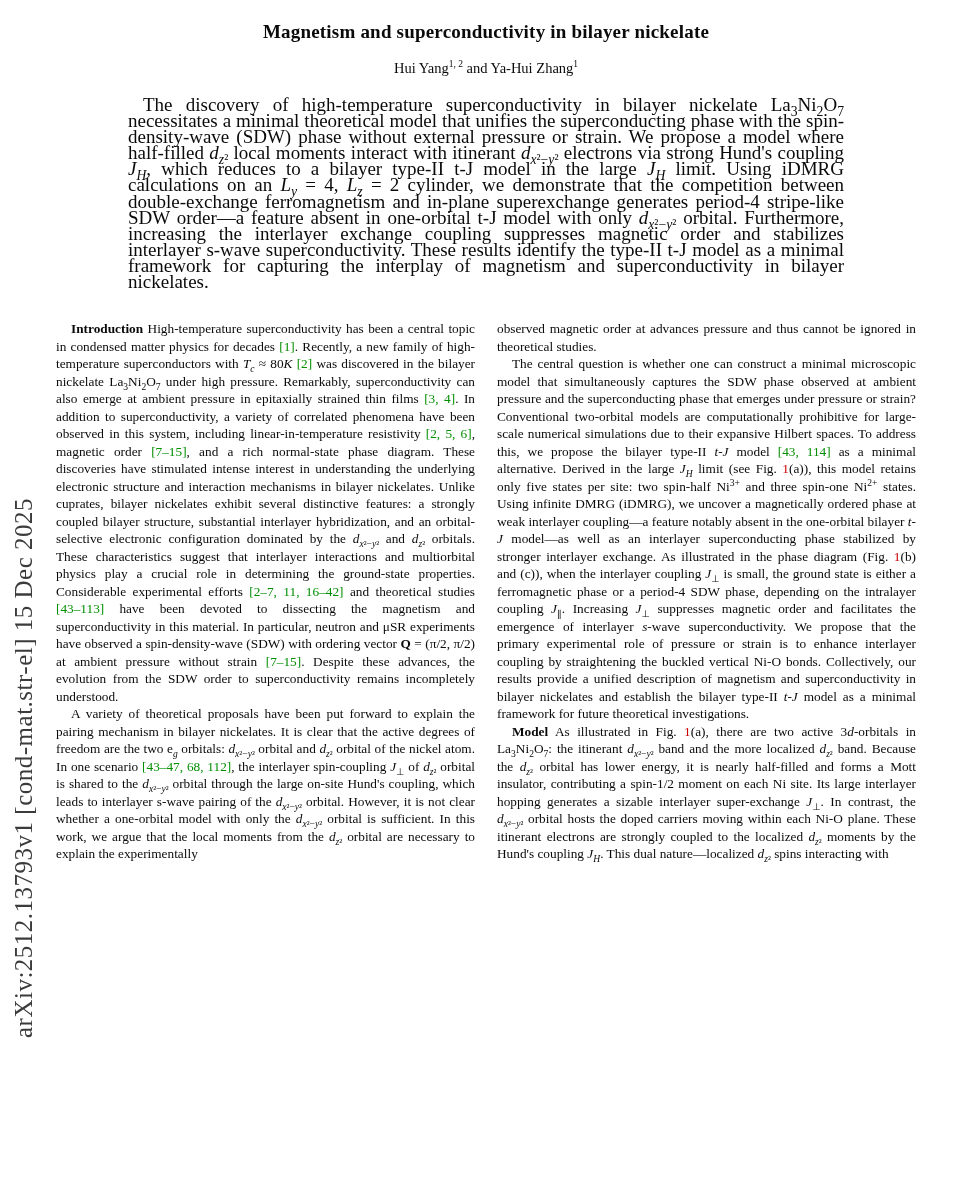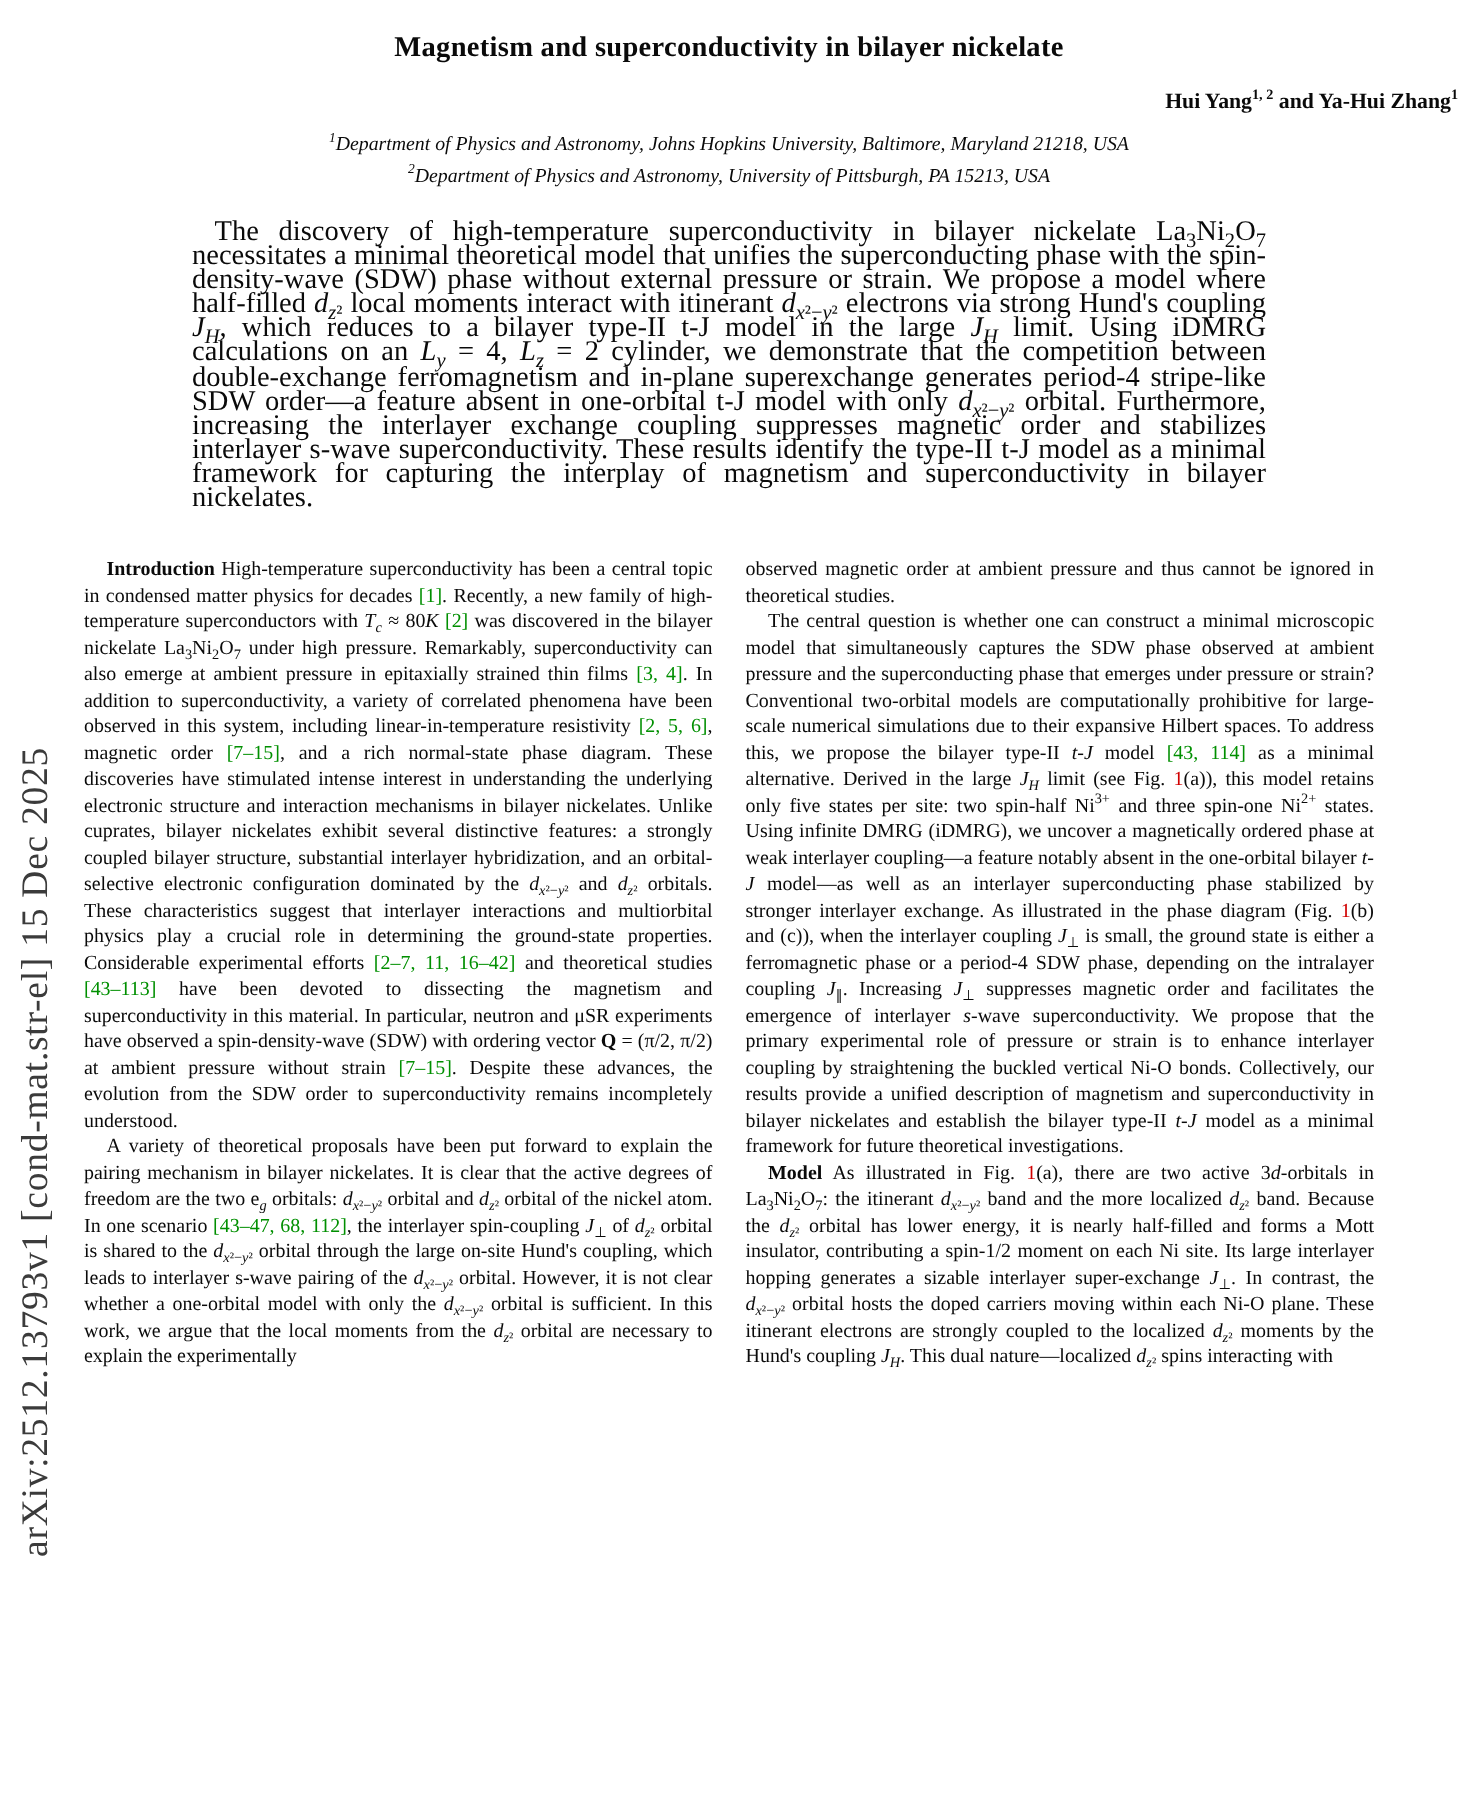--- a/index.html
+++ b/index.html
@@ -1,20 +1,20 @@
 <!DOCTYPE html>
 <html><head>
 <meta charset="utf-8">
 <style>
   html,body{margin:0;padding:0;background:#ffffff;}
   body{width:972px;height:1200px;position:relative;overflow:hidden;font-family:"Liberation Serif",serif;color:#0a0a0a;}
   .page{position:relative;width:972px;height:1200px;}
   .watermark{position:absolute;left:10px;top:1038px;transform-origin:0 0;transform:rotate(-90deg);white-space:nowrap;font-size:25px;color:#3b3b3b;letter-spacing:0.5px;font-family:"Liberation Serif",serif;}
   .title{padding-top:21px;text-align:center;font-weight:bold;font-size:19px;letter-spacing:0.2px;}
-  .authors{margin-top:17px;text-align:right;font-size:14.5px;font-weight:bold;}
+  .authors{margin-top:17px;text-align:center;font-size:14.5px;}
   .authors sup{font-size:9.5px;}
   .affils{margin-top:8px;text-align:center;font-style:italic;font-size:13.2px;line-height:21px;}
   .affils sup{font-size:9px;}
   .abstract{width:716px;margin:20px auto 0 auto;text-align:justify;font-size:19px;line-height:16.1px;}
   .abstract .p-indent{text-indent:15px;}
   .columns{margin:30px 56px 0 56px;display:flex;gap:22px;}
   .col{width:420px;text-align:justify;font-size:13.3px;line-height:17.5px;}
   .col p{margin:0;text-indent:15px;}
   .col p.noindent{text-indent:0;}
   sub{font-size:0.72em;line-height:0;}
@@ -27,34 +27,30 @@
 <body>
 
 <div class="page">
 
   <div class="watermark">arXiv:2512.13793v1  [cond-mat.str-el]  15 Dec 2025</div>
 
   <div class="title">Magnetism and superconductivity in bilayer nickelate</div>
 
   <div class="authors">Hui Yang<sup>1, 2</sup> and Ya-Hui Zhang<sup>1</sup></div>
 
-  <div class="affils">
-    <div><sup>1</sup>Department of Physics and Astronomy, Johns Hopkins University, Baltimore, Maryland 21218, USA</div>
-    <div><sup>2</sup>Department of Physics and Astronomy, University of Pittsburgh, PA 15213, USA</div>
-  </div>
 
   <div class="abstract">
     <div class="p-indent">The discovery of high-temperature superconductivity in bilayer nickelate La<sub>3</sub>Ni<sub>2</sub>O<sub>7</sub> necessitates a minimal theoretical model that unifies the superconducting phase with the spin-density-wave (SDW) phase without external pressure or strain. We propose a model where half-filled <i>d</i><sub><i>z</i>²</sub> local moments interact with itinerant <i>d</i><sub><i>x</i>²−<i>y</i>²</sub> electrons via strong Hund's coupling <i>J</i><sub><i>H</i></sub>, which reduces to a bilayer type-II t-J model in the large <i>J</i><sub><i>H</i></sub> limit. Using iDMRG calculations on an <i>L</i><sub><i>y</i></sub> = 4, <i>L</i><sub><i>z</i></sub> = 2 cylinder, we demonstrate that the competition between double-exchange ferromagnetism and in-plane superexchange generates period-4 stripe-like SDW order—a feature absent in one-orbital t-J model with only <i>d</i><sub><i>x</i>²−<i>y</i>²</sub> orbital. Furthermore, increasing the interlayer exchange coupling suppresses magnetic order and stabilizes interlayer s-wave superconductivity. These results identify the type-II t-J model as a minimal framework for capturing the interplay of magnetism and superconductivity in bilayer nickelates.</div>
   </div>
 
   <div class="columns">
     <div class="col">
       <p><b class="runin">Introduction</b> High-temperature superconductivity has been a central topic in condensed matter physics for decades <span class="cite">[1]</span>. Recently, a new family of high-temperature superconductors with <i>T</i><sub><i>c</i></sub> ≈ 80<i>K</i> <span class="cite">[2]</span> was discovered in the bilayer nickelate La<sub>3</sub>Ni<sub>2</sub>O<sub>7</sub> under high pressure. Remarkably, superconductivity can also emerge at ambient pressure in epitaxially strained thin films <span class="cite">[3, 4]</span>. In addition to superconductivity, a variety of correlated phenomena have been observed in this system, including linear-in-temperature resistivity <span class="cite">[2, 5, 6]</span>, magnetic order <span class="cite">[7–15]</span>, and a rich normal-state phase diagram. These discoveries have stimulated intense interest in understanding the underlying electronic structure and interaction mechanisms in bilayer nickelates. Unlike cuprates, bilayer nickelates exhibit several distinctive features: a strongly coupled bilayer structure, substantial interlayer hybridization, and an orbital-selective electronic configuration dominated by the <i>d</i><sub><i>x</i>²−<i>y</i>²</sub> and <i>d</i><sub><i>z</i>²</sub> orbitals. These characteristics suggest that interlayer interactions and multiorbital physics play a crucial role in determining the ground-state properties. Considerable experimental efforts <span class="cite">[2–7, 11, 16–42]</span> and theoretical studies <span class="cite">[43–113]</span> have been devoted to dissecting the magnetism and superconductivity in this material. In particular, neutron and μSR experiments have observed a spin-density-wave (SDW) with ordering vector <b>Q</b> = (π/2, π/2) at ambient pressure without strain <span class="cite">[7–15]</span>. Despite these advances, the evolution from the SDW order to superconductivity remains incompletely understood.</p>
       <p>A variety of theoretical proposals have been put forward to explain the pairing mechanism in bilayer nickelates. It is clear that the active degrees of freedom are the two e<sub><i>g</i></sub> orbitals: <i>d</i><sub><i>x</i>²−<i>y</i>²</sub> orbital and <i>d</i><sub><i>z</i>²</sub> orbital of the nickel atom. In one scenario <span class="cite">[43–47, 68, 112]</span>, the interlayer spin-coupling <i>J</i><sub>⊥</sub> of <i>d</i><sub><i>z</i>²</sub> orbital is shared to the <i>d</i><sub><i>x</i>²−<i>y</i>²</sub> orbital through the large on-site Hund's coupling, which leads to interlayer s-wave pairing of the <i>d</i><sub><i>x</i>²−<i>y</i>²</sub> orbital. However, it is not clear whether a one-orbital model with only the <i>d</i><sub><i>x</i>²−<i>y</i>²</sub> orbital is sufficient. In this work, we argue that the local moments from the <i>d</i><sub><i>z</i>²</sub> orbital are necessary to explain the experimentally</p>
     </div>
     <div class="col">
-      <p class="noindent">observed magnetic order at ambient pressure and thus cannot be ignored in theoretical studies.</p>
+      <p class="noindent">observed magnetic order at advances pressure and thus cannot be ignored in theoretical studies.</p>
       <p>The central question is whether one can construct a minimal microscopic model that simultaneously captures the SDW phase observed at ambient pressure and the superconducting phase that emerges under pressure or strain? Conventional two-orbital models are computationally prohibitive for large-scale numerical simulations due to their expansive Hilbert spaces. To address this, we propose the bilayer type-II <i>t</i>-<i>J</i> model <span class="cite">[43, 114]</span> as a minimal alternative. Derived in the large <i>J</i><sub><i>H</i></sub> limit (see Fig. <span class="figref">1</span>(a)), this model retains only five states per site: two spin-half Ni<sup>3+</sup> and three spin-one Ni<sup>2+</sup> states. Using infinite DMRG (iDMRG), we uncover a magnetically ordered phase at weak interlayer coupling—a feature notably absent in the one-orbital bilayer <i>t</i>-<i>J</i> model—as well as an interlayer superconducting phase stabilized by stronger interlayer exchange. As illustrated in the phase diagram (Fig. <span class="figref">1</span>(b) and (c)), when the interlayer coupling <i>J</i><sub>⊥</sub> is small, the ground state is either a ferromagnetic phase or a period-4 SDW phase, depending on the intralayer coupling <i>J</i><sub>∥</sub>. Increasing <i>J</i><sub>⊥</sub> suppresses magnetic order and facilitates the emergence of interlayer <i>s</i>-wave superconductivity. We propose that the primary experimental role of pressure or strain is to enhance interlayer coupling by straightening the buckled vertical Ni-O bonds. Collectively, our results provide a unified description of magnetism and superconductivity in bilayer nickelates and establish the bilayer type-II <i>t</i>-<i>J</i> model as a minimal framework for future theoretical investigations.</p>
       <p><b class="runin">Model</b> As illustrated in Fig. <span class="figref">1</span>(a), there are two active 3<i>d</i>-orbitals in La<sub>3</sub>Ni<sub>2</sub>O<sub>7</sub>: the itinerant <i>d</i><sub><i>x</i>²−<i>y</i>²</sub> band and the more localized <i>d</i><sub><i>z</i>²</sub> band. Because the <i>d</i><sub><i>z</i>²</sub> orbital has lower energy, it is nearly half-filled and forms a Mott insulator, contributing a spin-1/2 moment on each Ni site. Its large interlayer hopping generates a sizable interlayer super-exchange <i>J</i><sub>⊥</sub>. In contrast, the <i>d</i><sub><i>x</i>²−<i>y</i>²</sub> orbital hosts the doped carriers moving within each Ni-O plane. These itinerant electrons are strongly coupled to the localized <i>d</i><sub><i>z</i>²</sub> moments by the Hund's coupling <i>J</i><sub><i>H</i></sub>. This dual nature—localized <i>d</i><sub><i>z</i>²</sub> spins interacting with</p>
     </div>
   </div>
 
 </div>
 
 </body></html>

